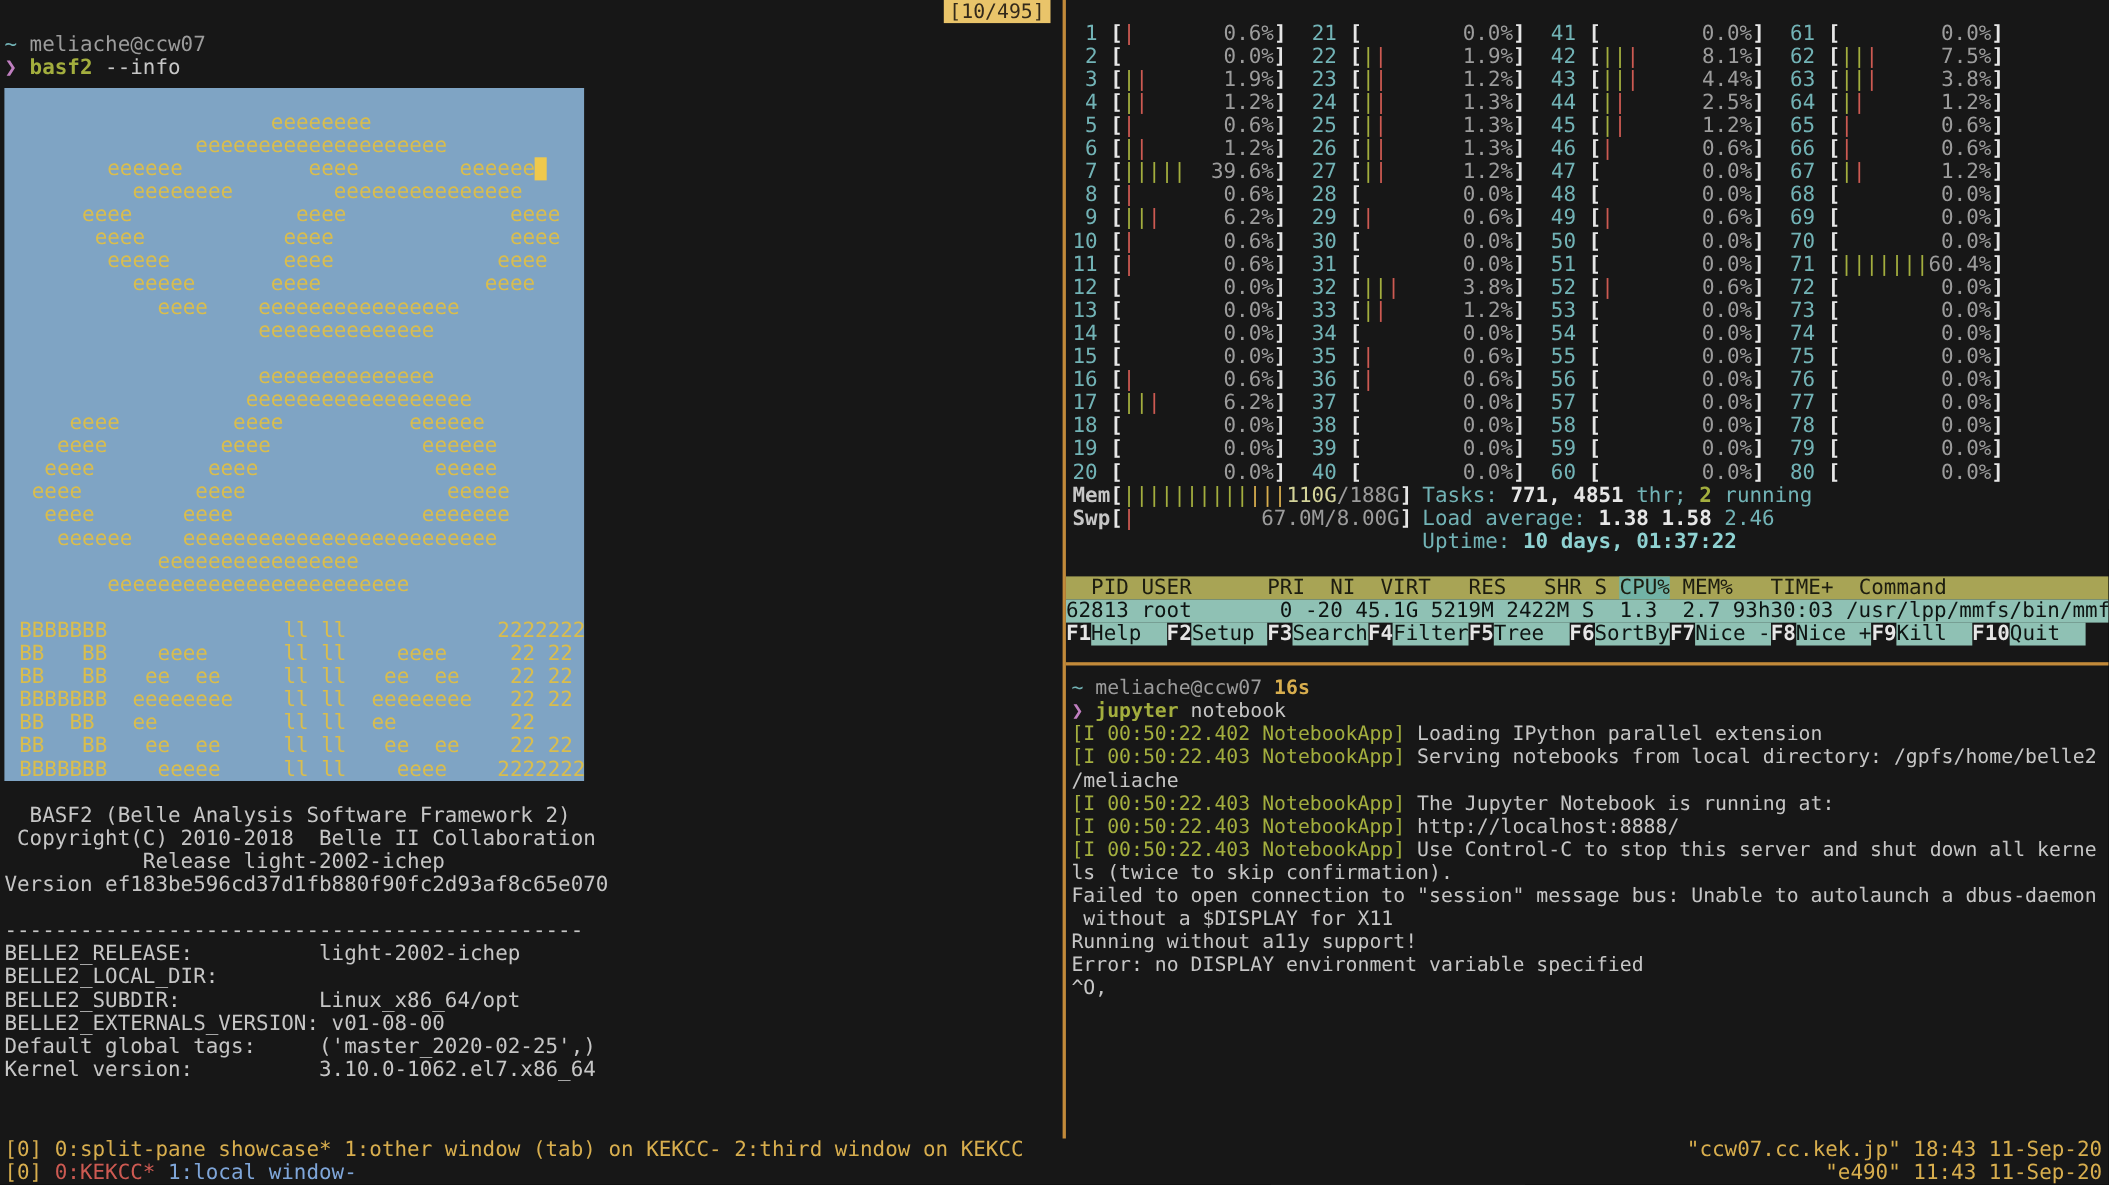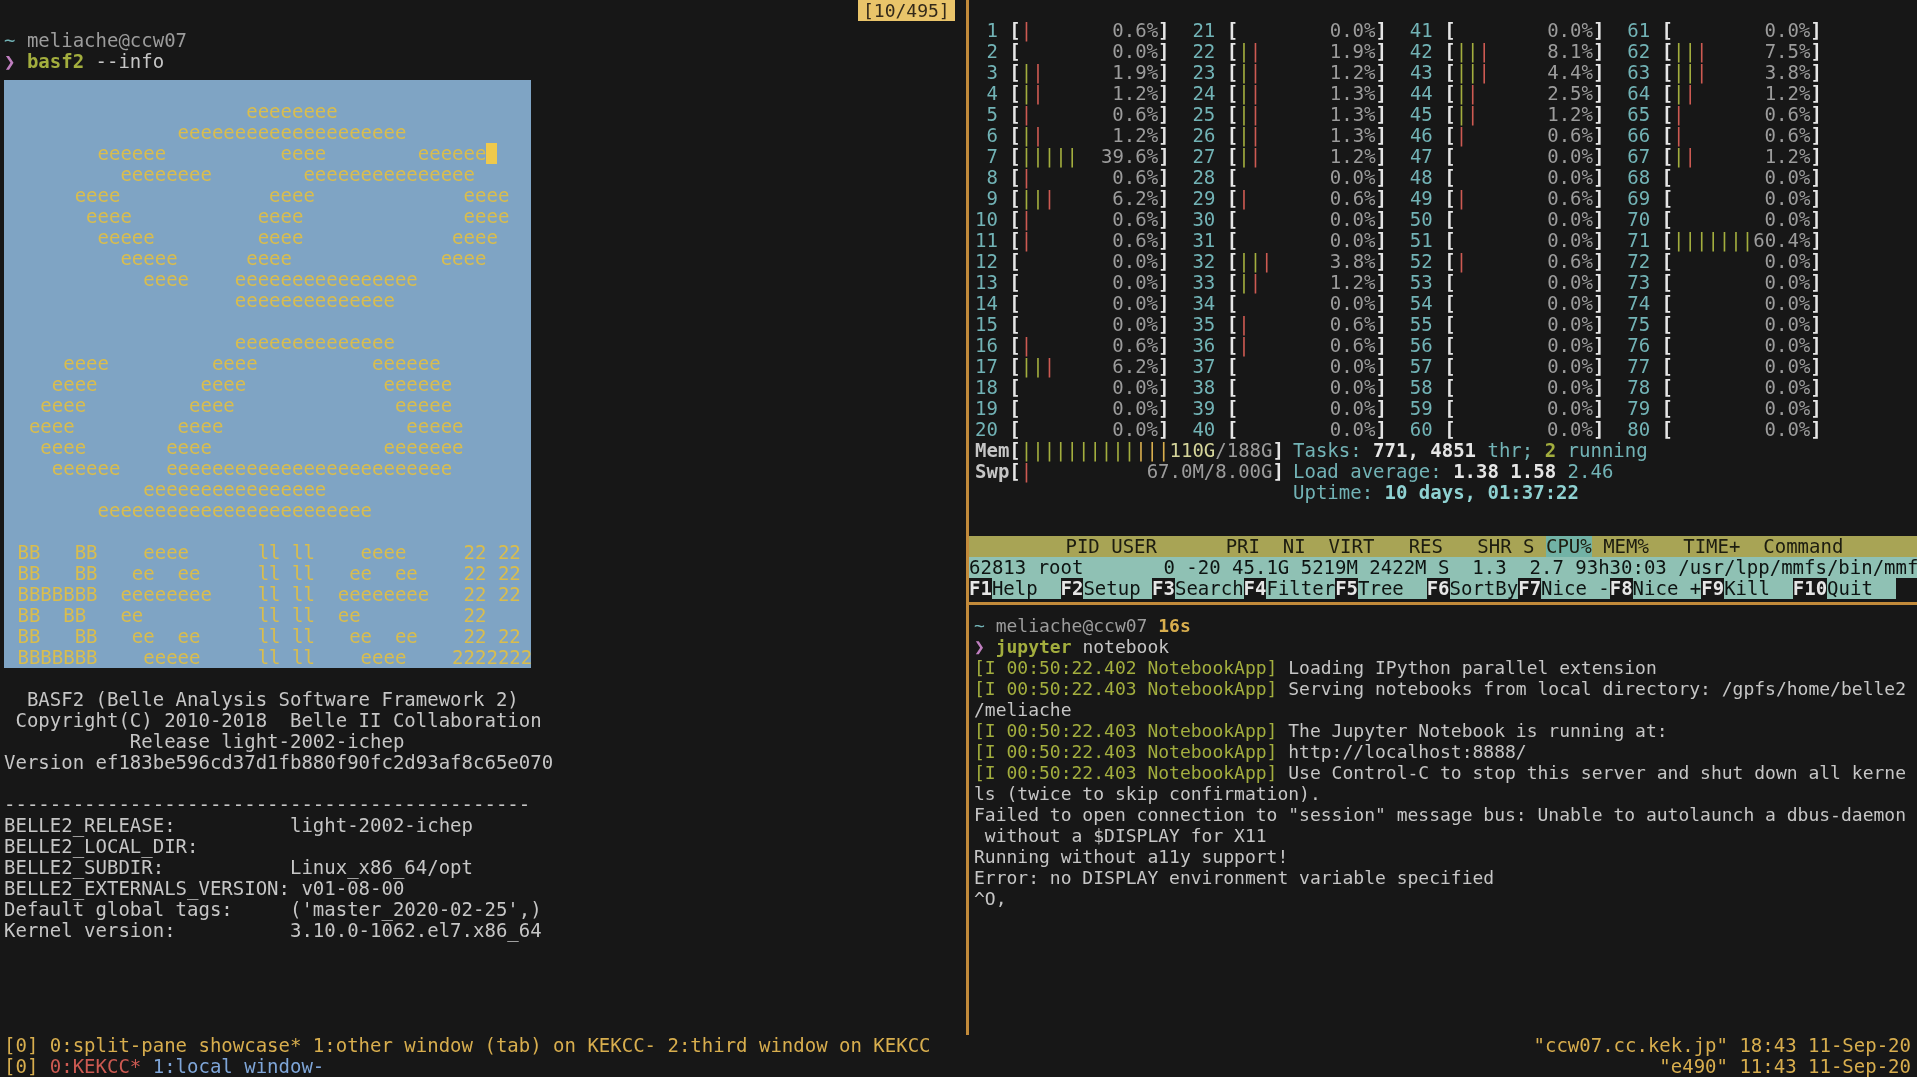--- a/index.html
+++ b/index.html
@@ -29,21 +29,21 @@
   .pane-rb {
     position:absolute; left:969px; top:605px; width:948px; height:430px;
     padding:10px 0 0 5px; font-size:18px; overflow:hidden;
   }
   .statusbar { position:absolute; left:0; top:1035px; width:1917px; height:42px; font-size:19px; }
   .statusrow { display:flex; justify-content:space-between; white-space:pre; height:21px; line-height:21px; padding:0 6px 0 4px; }
   
   .logo { width:527px; margin-top:8px; }
   .logo .tline { padding-left:2px; }
   
-  .htop-table { position:absolute; left:0; top:536px; width:100%;text-align:center; }
+  .htop-table { position:absolute; left:0; top:524px; width:100%; }
   .hrow { white-space:pre; height:21px; line-height:21px; overflow:hidden; }
   .tasks-block { position:absolute; left:324px; top:440px; }
   .cursorblock { display:inline-block; width:11px; height:21px; vertical-align:top; }
   .fkeys { display:flex; }
   .fk { white-space:pre; }
 </style>
 </head>
 <body>
 
 <div class="screen" style="background: rgb(23, 23, 23); color: rgb(198, 198, 198);">
@@ -58,29 +58,31 @@
         <div class="tline"><span>        eeeeee          eeee        eeeeee</span><span class="cursorblock" style="background: rgb(239, 201, 76);"></span></div>
         <div class="tline"><span>          eeeeeeee        eeeeeeeeeeeeeee</span></div>
         <div class="tline"><span>      eeee             eeee             eeee</span></div>
         <div class="tline"><span>       eeee           eeee              eeee</span></div>
         <div class="tline"><span>        eeeee         eeee             eeee</span></div>
         <div class="tline"><span>          eeeee      eeee             eeee</span></div>
         <div class="tline"><span>            eeee    eeeeeeeeeeeeeeee</span></div>
         <div class="tline"><span>                    eeeeeeeeeeeeee</span></div>
         <div class="tline"><span></span></div>
         <div class="tline"><span>                    eeeeeeeeeeeeee</span></div>
+        <div class="tline"><span>                   eeeeeeeeeeeeeeeeee</span></div>
         <div class="tline"><span>     eeee         eeee          eeeeee</span></div>
         <div class="tline"><span>    eeee         eeee            eeeeee</span></div>
         <div class="tline"><span>   eeee         eeee              eeeee</span></div>
         <div class="tline"><span>  eeee         eeee                eeeee</span></div>
         <div class="tline"><span>   eeee       eeee               eeeeeee</span></div>
         <div class="tline"><span>    eeeeee    eeeeeeeeeeeeeeeeeeeeeeeee</span></div>
         <div class="tline"><span>            eeeeeeeeeeeeeeee</span></div>
         <div class="tline"><span>        eeeeeeeeeeeeeeeeeeeeeeee</span></div>
         <div class="tline"><span></span></div>
+        <div class="tline"><span> BBBBBBB              ll ll            2222222</span></div>
         <div class="tline"><span> BB   BB    eeee      ll ll    eeee     22 22</span></div>
         <div class="tline"><span> BB   BB   ee  ee     ll ll   ee  ee    22 22</span></div>
         <div class="tline"><span> BBBBBBB  eeeeeeee    ll ll  eeeeeeee   22 22</span></div>
         <div class="tline"><span> BB  BB   ee          ll ll  ee         22</span></div>
         <div class="tline"><span> BB   BB   ee  ee     ll ll   ee  ee    22 22</span></div>
         <div class="tline"><span> BBBBBBB    eeeee     ll ll    eeee    2222222</span></div>
       </div>
     <div id="basf2-info">
         <div class="tline"></div>
         <div class="tline">  BASF2 (Belle Analysis Software Framework 2)</div>

